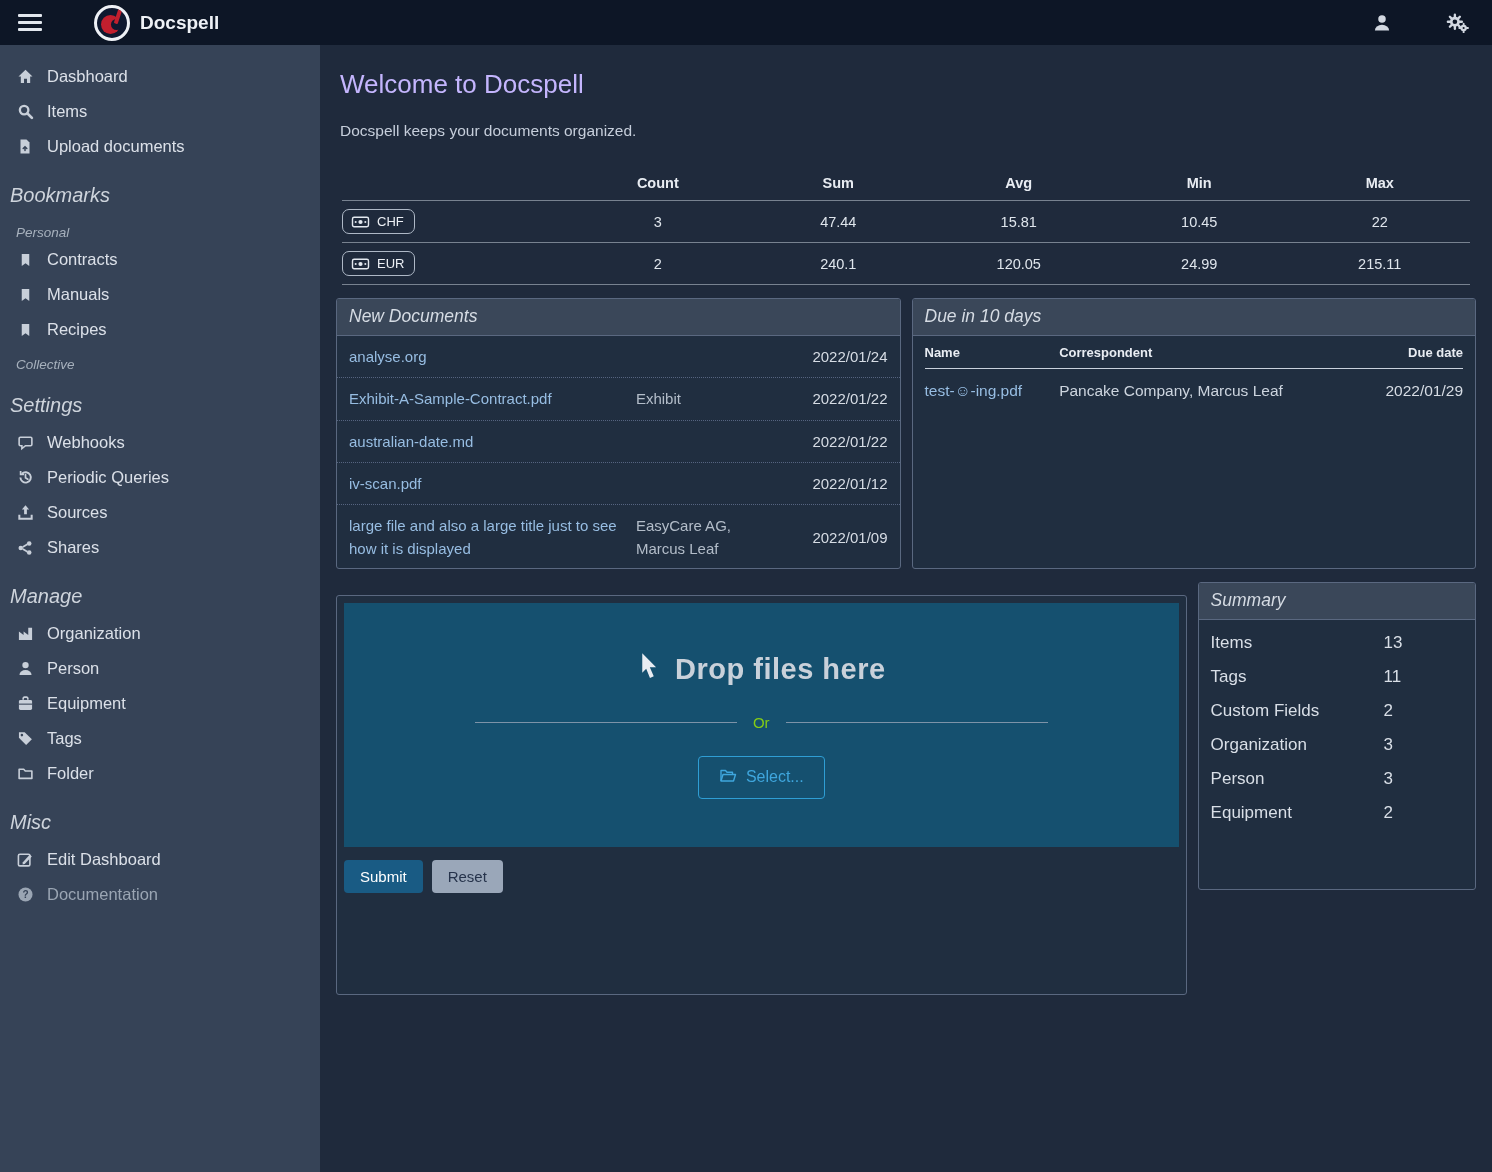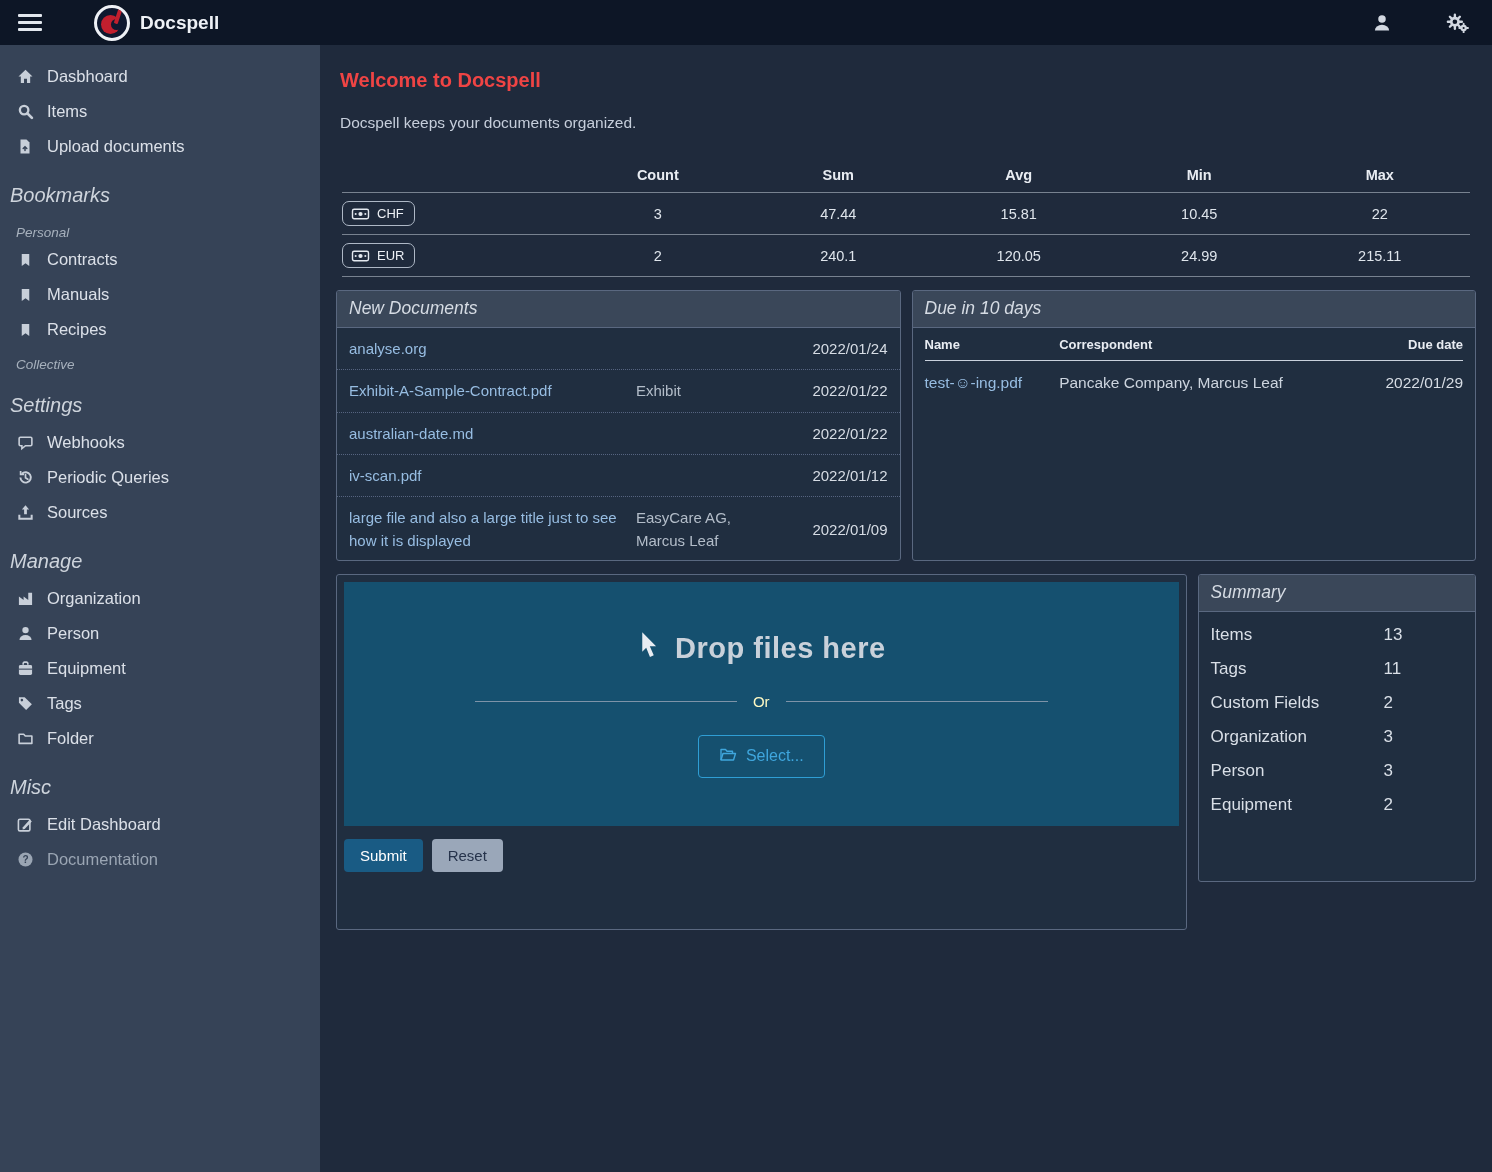--- a/index.html
+++ b/index.html
@@ -35,38 +35,38 @@
 
   
   .nav-item { display: flex; align-items: center; gap: 13px; padding: 8px 16px; font-size: 16.5px; color: #dbe0e8; cursor: pointer; }
   .nav-item .ic { width: 18px; height: 18px; color: #c8cfd9; display: flex; align-items: center; justify-content: center; flex-shrink: 0; }
   .nav-item.muted { color: #9aa5b3; }
   .nav-item.muted .ic { color: #9aa5b3; }
   .section-title { font-style: italic; font-size: 20px; color: #ced4dc; padding: 20px 10px 8px; }
   .sub-label { font-style: italic; font-size: 13.5px; color: #a7b1bd; padding: 10px 16px 2px; }
 
   
-  .page-title { font-size: 20px; font-weight: bold; color: #ef4444; margin: 10px 4px 0; }
+  .page-title { font-size: 26px; font-weight: normal; color: #c4b5fd; margin: 10px 4px 0; }
   .page-subtitle { font-size: 15.5px; color: #c6cedb; margin: 22px 4px 0; }
 
   
   .stats-table { width: calc(100% - 12px); margin: 26px 6px 0; border-collapse: collapse; }
   .stats-table th { font-size: 14.5px; font-weight: bold; color: #e8ecf2; text-align: center; padding: 9px 0; border-bottom: 1px solid rgba(209,217,228,.5); }
   .stats-table td { font-size: 14.5px; color: #dfe5ec; text-align: center; padding: 8px 0; border-bottom: 1px solid rgba(209,217,228,.5); }
   .stats-table .c-badge { width: 20%; text-align: left; }
   .stats-table .c-val { width: 16%; }
   .badge { display: inline-flex; align-items: center; gap: 7px; border: 1px solid #aeb8c6; border-radius: 7px; padding: 4px 10px 4px 8px; font-size: 13px; color: #edf0f5; }
   .badge .ic { display: flex; color: #e4e9f0; }
 
   
   .panels-row { display: flex; gap: 11px; margin-top: 13px; }
   .panel { border: 1px solid #5a6880; border-radius: 3px; background: #202e40; overflow: hidden; display: flex; flex-direction: column; }
   .panel-header { background: #3a4759; padding: 7px 12px 8px; font-style: italic; font-size: 17.5px; color: #d6dce4; border-bottom: 1px solid #5a6880; flex-shrink: 0; }
   .panel.half { flex: 1; height: 271px; }
-  .panel.wide { flex: 3.07; height: 356px; }
+  .panel.wide { flex: 3.07; height: 400px; margin-top: 13px; }
   .panel.narrow { flex: 1; height: 308px; }
 
   
   .doc-row { display: flex; align-items: center; gap: 10px; padding: 9px 12px; border-bottom: 1px dotted #566480; font-size: 15px; }
   .doc-row:last-child { border-bottom: none; }
   .doc-name { flex: 2.35; color: #97bde2; cursor: pointer; line-height: 1.55; }
   .doc-corr { flex: 1.05; color: #b3bdc9; line-height: 1.55; }
   .doc-date { flex: 1.0; text-align: right; color: #d6dce4; }
 
   
@@ -75,21 +75,21 @@
   .due-table th.r, .due-table td.r { text-align: right; }
   .due-table td { font-size: 15.5px; padding: 13px 0; }
   .due-name { color: #97bde2; cursor: pointer; }
   .due-corr { color: #ccd4de; }
   .due-date { color: #d6dce4; }
 
   
   .upload-body { padding: 7px 7px 0; display: flex; flex-direction: column; height: 100%; }
   .dropzone { height: 244px; background: #15506f; display: flex; flex-direction: column; align-items: center; justify-content: center; }
   .drop-title { display: flex; align-items: center; gap: 15px; font-size: 29px; font-weight: bold; color: #c9d1da; letter-spacing: .5px; }
-  .or-row { display: flex; align-items: center; gap: 16px; margin-top: 27px; color: #fef9c3; font-size: 15px; }
+  .or-row { display: flex; align-items: center; gap: 16px; margin-top: 27px; color: #84cc16; font-size: 15px; }
   .or-row .line { width: 262px; height: 1px; background: #7d93a8; }
   .select-btn { margin-top: 25px; border: 1px solid #2f9ed4; color: #3fa6dd; background: transparent; border-radius: 4px; padding: 11px 20px; font-size: 16px; display: inline-flex; align-items: center; gap: 9px; cursor: pointer; font-family: inherit; }
   .buttons-row { padding: 13px 0; display: flex; gap: 9px; }
   .btn { border: none; border-radius: 4px; padding: 8px 16px; font-size: 15px; cursor: pointer; font-family: inherit; }
   .btn.primary { background: #195b84; color: #ffffff; }
   .btn.secondary { background: #9aa7b9; color: #26334b; }
 
   
   .summary-body { padding: 13px 12px 0; }
   .summary-row { display: flex; font-size: 17px; color: #d9dfe7; margin-bottom: 14px; }
@@ -222,20 +222,32 @@
       <span>Periodic Queries</span>
     </div>
     <div class="nav-item">
       <span class="ic">
           <svg width="17" height="17" viewBox="0 0 16 16">
             <path d="M8 1.2 L11.4 5.2 H9.3 V9.6 H6.7 V5.2 H4.6 Z" fill="currentColor"></path>
             <path d="M2.2 10.2 V13.8 H13.8 V10.2" fill="none" stroke="currentColor" stroke-width="1.9"></path>
           </svg>
         </span>
       <span>Sources</span>
+    </div>
+    <div class="nav-item">
+      <span class="ic">
+          <svg width="16" height="16" viewBox="0 0 16 16">
+            <line x1="5.8" y1="7" x2="10.4" y2="4.3" stroke="currentColor" stroke-width="1.7"></line>
+            <line x1="5.8" y1="9" x2="10.4" y2="11.7" stroke="currentColor" stroke-width="1.7"></line>
+            <circle cx="12.2" cy="3.5" r="2.3" fill="currentColor"></circle>
+            <circle cx="3.8" cy="8" r="2.3" fill="currentColor"></circle>
+            <circle cx="12.2" cy="12.5" r="2.3" fill="currentColor"></circle>
+          </svg>
+        </span>
+      <span>Shares</span>
     </div>
 
     <div class="section-title">Manage</div>
     <div class="nav-item">
       <span class="ic">
           <svg width="17" height="17" viewBox="0 0 16 16">
             <path d="M1.8 14 V6.2 L6.2 9.4 V6.2 L10.6 9.4 V2.5 H14.2 V14 Z" fill="currentColor"></path>
           </svg>
         </span>
       <span>Organization</span>

